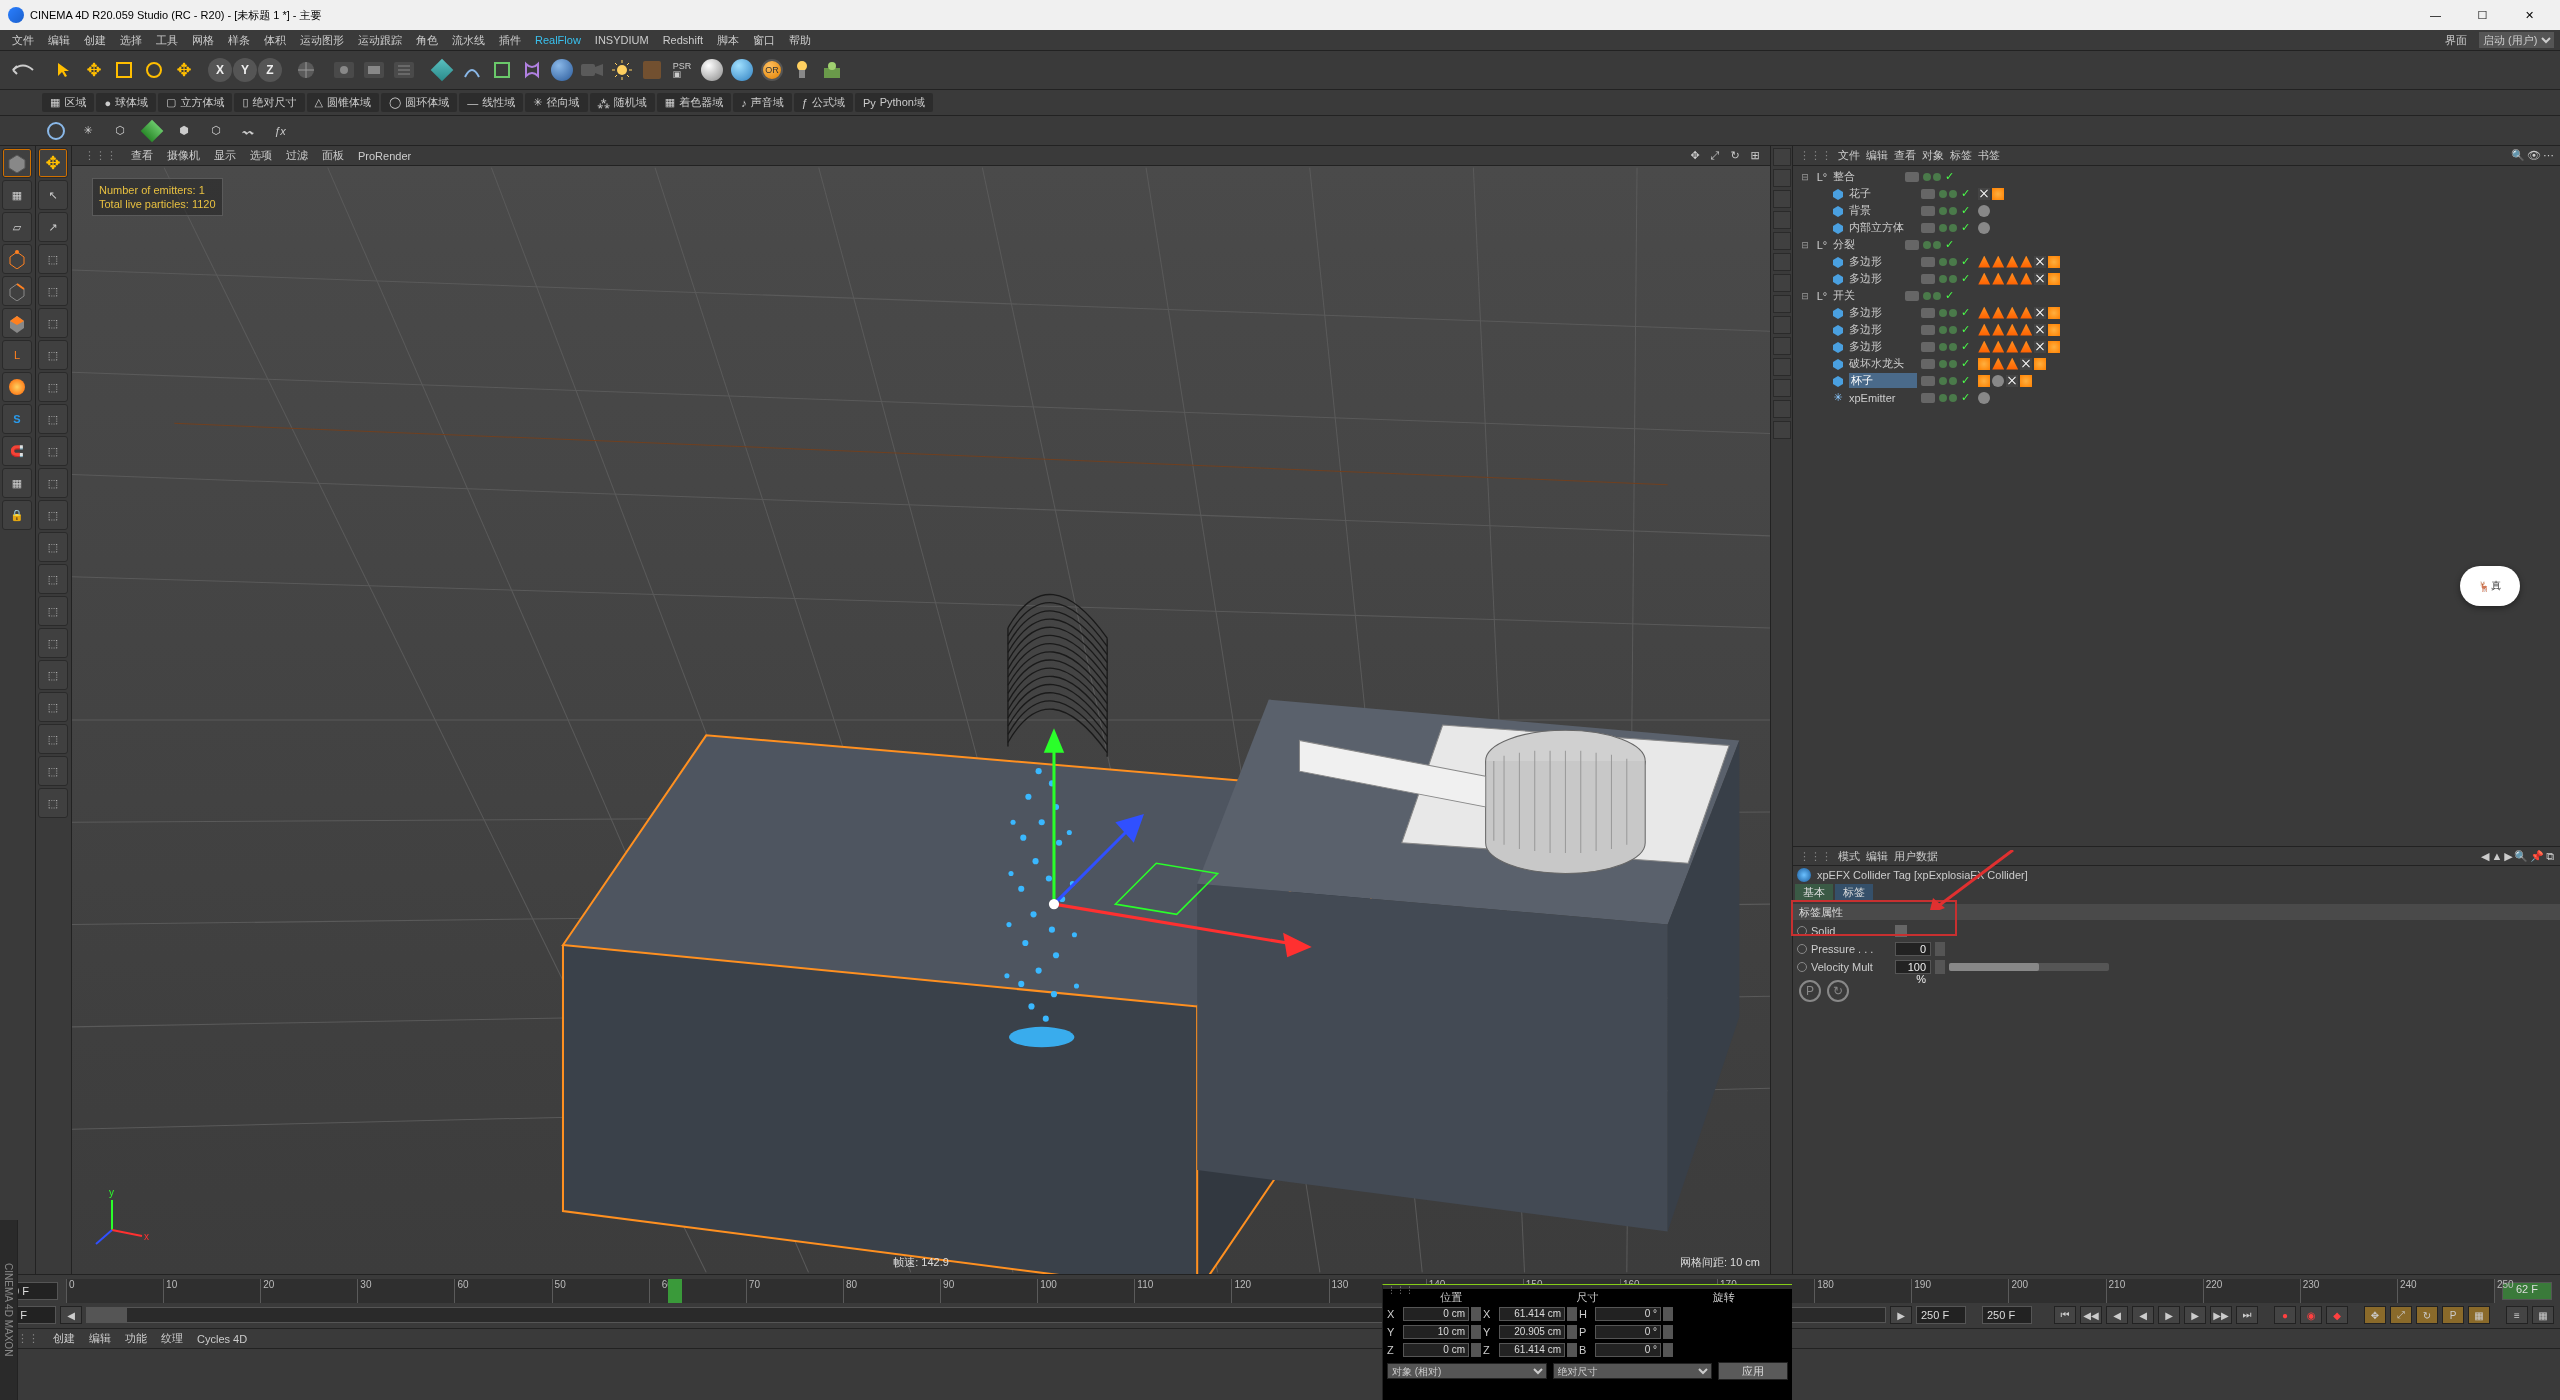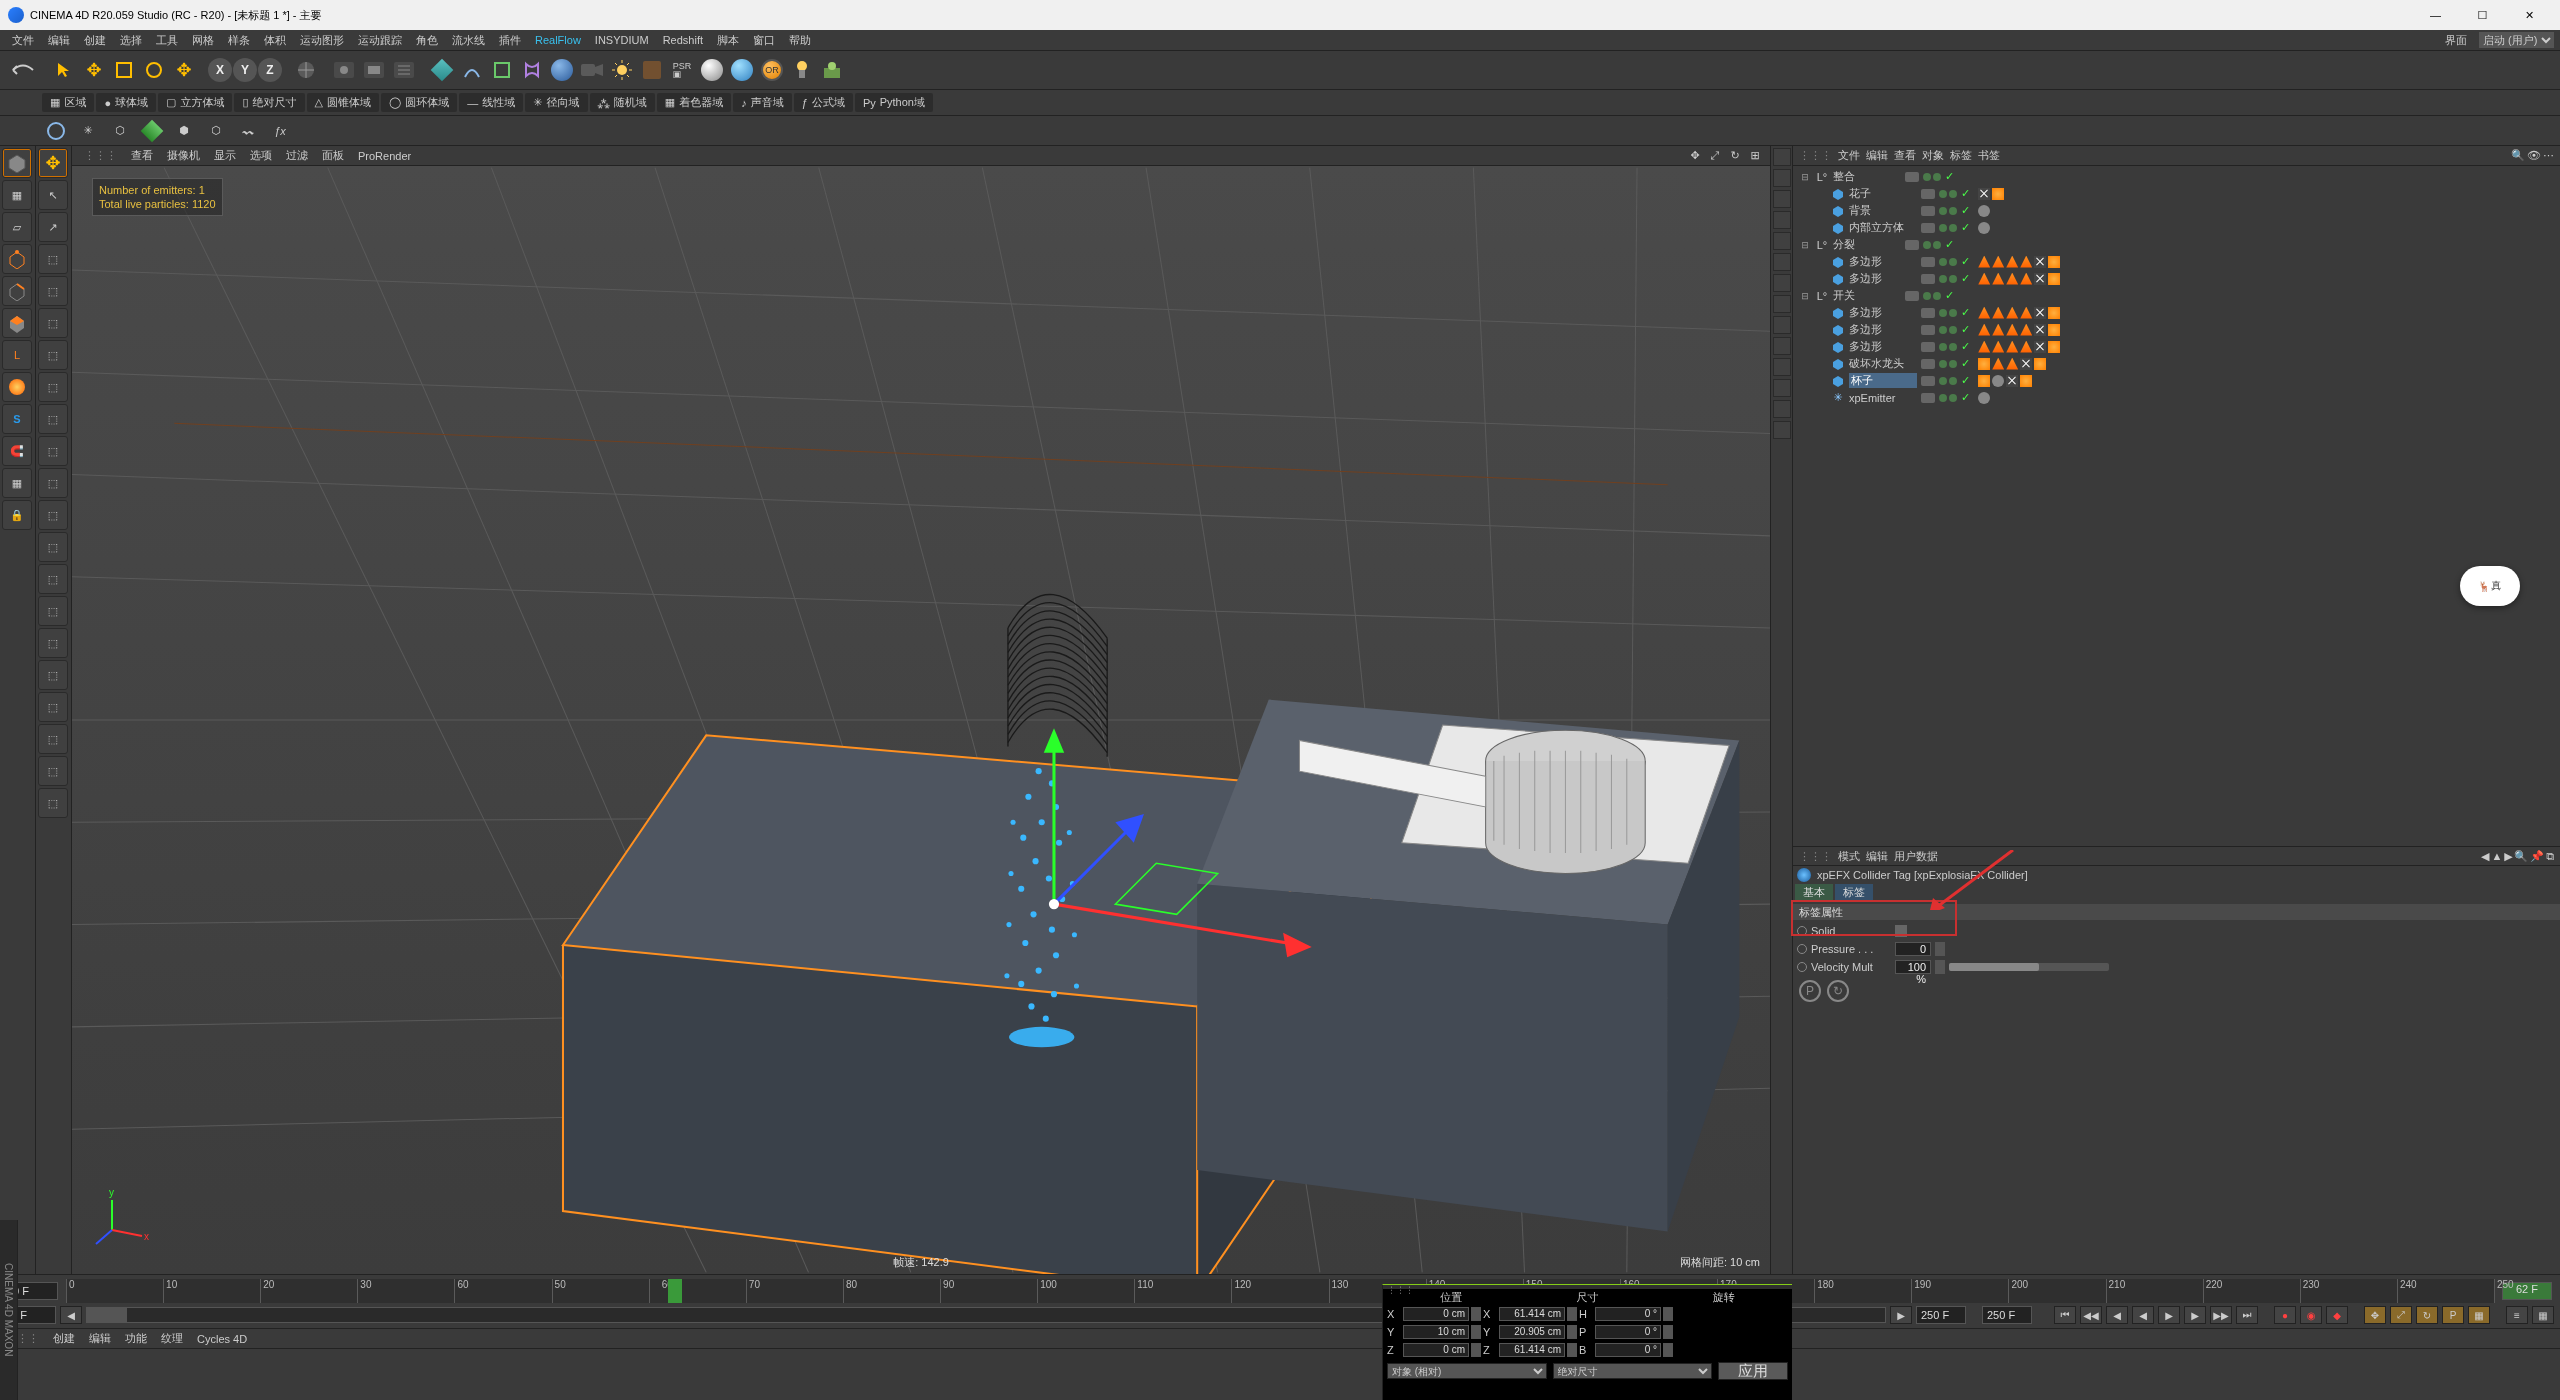--- a/index.html
+++ b/index.html
@@ -96,21 +96,21 @@
 .bottom-tabs{height:20px;background:#3a3a3a;display:flex;align-items:center;padding:0 6px;gap:14px;font-size:11px;border-top:1px solid #222}
 .coord-panel{position:absolute;right:768px;bottom:0;width:410px;height:116px;background:#000000;border-left:1px solid #222;border-top:1px solid #84cc16}
 .coord-head{height:16px;display:flex;font-size:11px;color:#ccc}
 .coord-head div{flex:1;text-align:center;padding:1px}
 .coord-row{height:18px;display:flex;align-items:center;gap:2px;padding:0 4px}
 .coord-row .cl{width:14px;color:#ccc;font-size:11px}
 .coord-row .cv{width:66px;height:14px;background:#222;border:1px solid #555;color:#ddd;font-size:10px;padding:0 3px;text-align:right}
 .coord-row .cs{width:10px;height:14px;background:#555}
 .coord-footer{display:flex;gap:6px;padding:3px 4px;align-items:center}
 .coord-footer select{background:#555;border:1px solid #222;color:#ccc;font-size:10px;height:16px;flex:1}
-.coord-footer .apply{width:70px;height:18px;background:#5a5a5a;color:#ddd;font-size:15px;display:flex;align-items:center;justify-content:center;cursor:pointer;border:1px solid #222}
+.coord-footer .apply{width:70px;height:18px;background:#5a5a5a;color:#ddd;font-size:11px;display:flex;align-items:center;justify-content:center;cursor:pointer;border:1px solid #222}
 .side-label{position:absolute;left:0;bottom:0;width:18px;height:180px;background:#2a2a2a;writing-mode:vertical-rl;text-align:center;color:#888;font-size:10px;border-right:1px solid #222;display:flex;align-items:center;justify-content:center}
 svg{display:block}
 .sphere-ico{width:22px;height:22px;border-radius:50%;background:radial-gradient(circle at 35% 30%,#8ab8e8,#2a5a9a)}
 .cube-ico{width:20px;height:20px;background:linear-gradient(135deg,#5ac0c0,#2a8a8a);transform:rotate(45deg) scale(0.8)}
 </style>
 </head>
 <body>
 
 <div class="titlebar">
   <div class="left">

